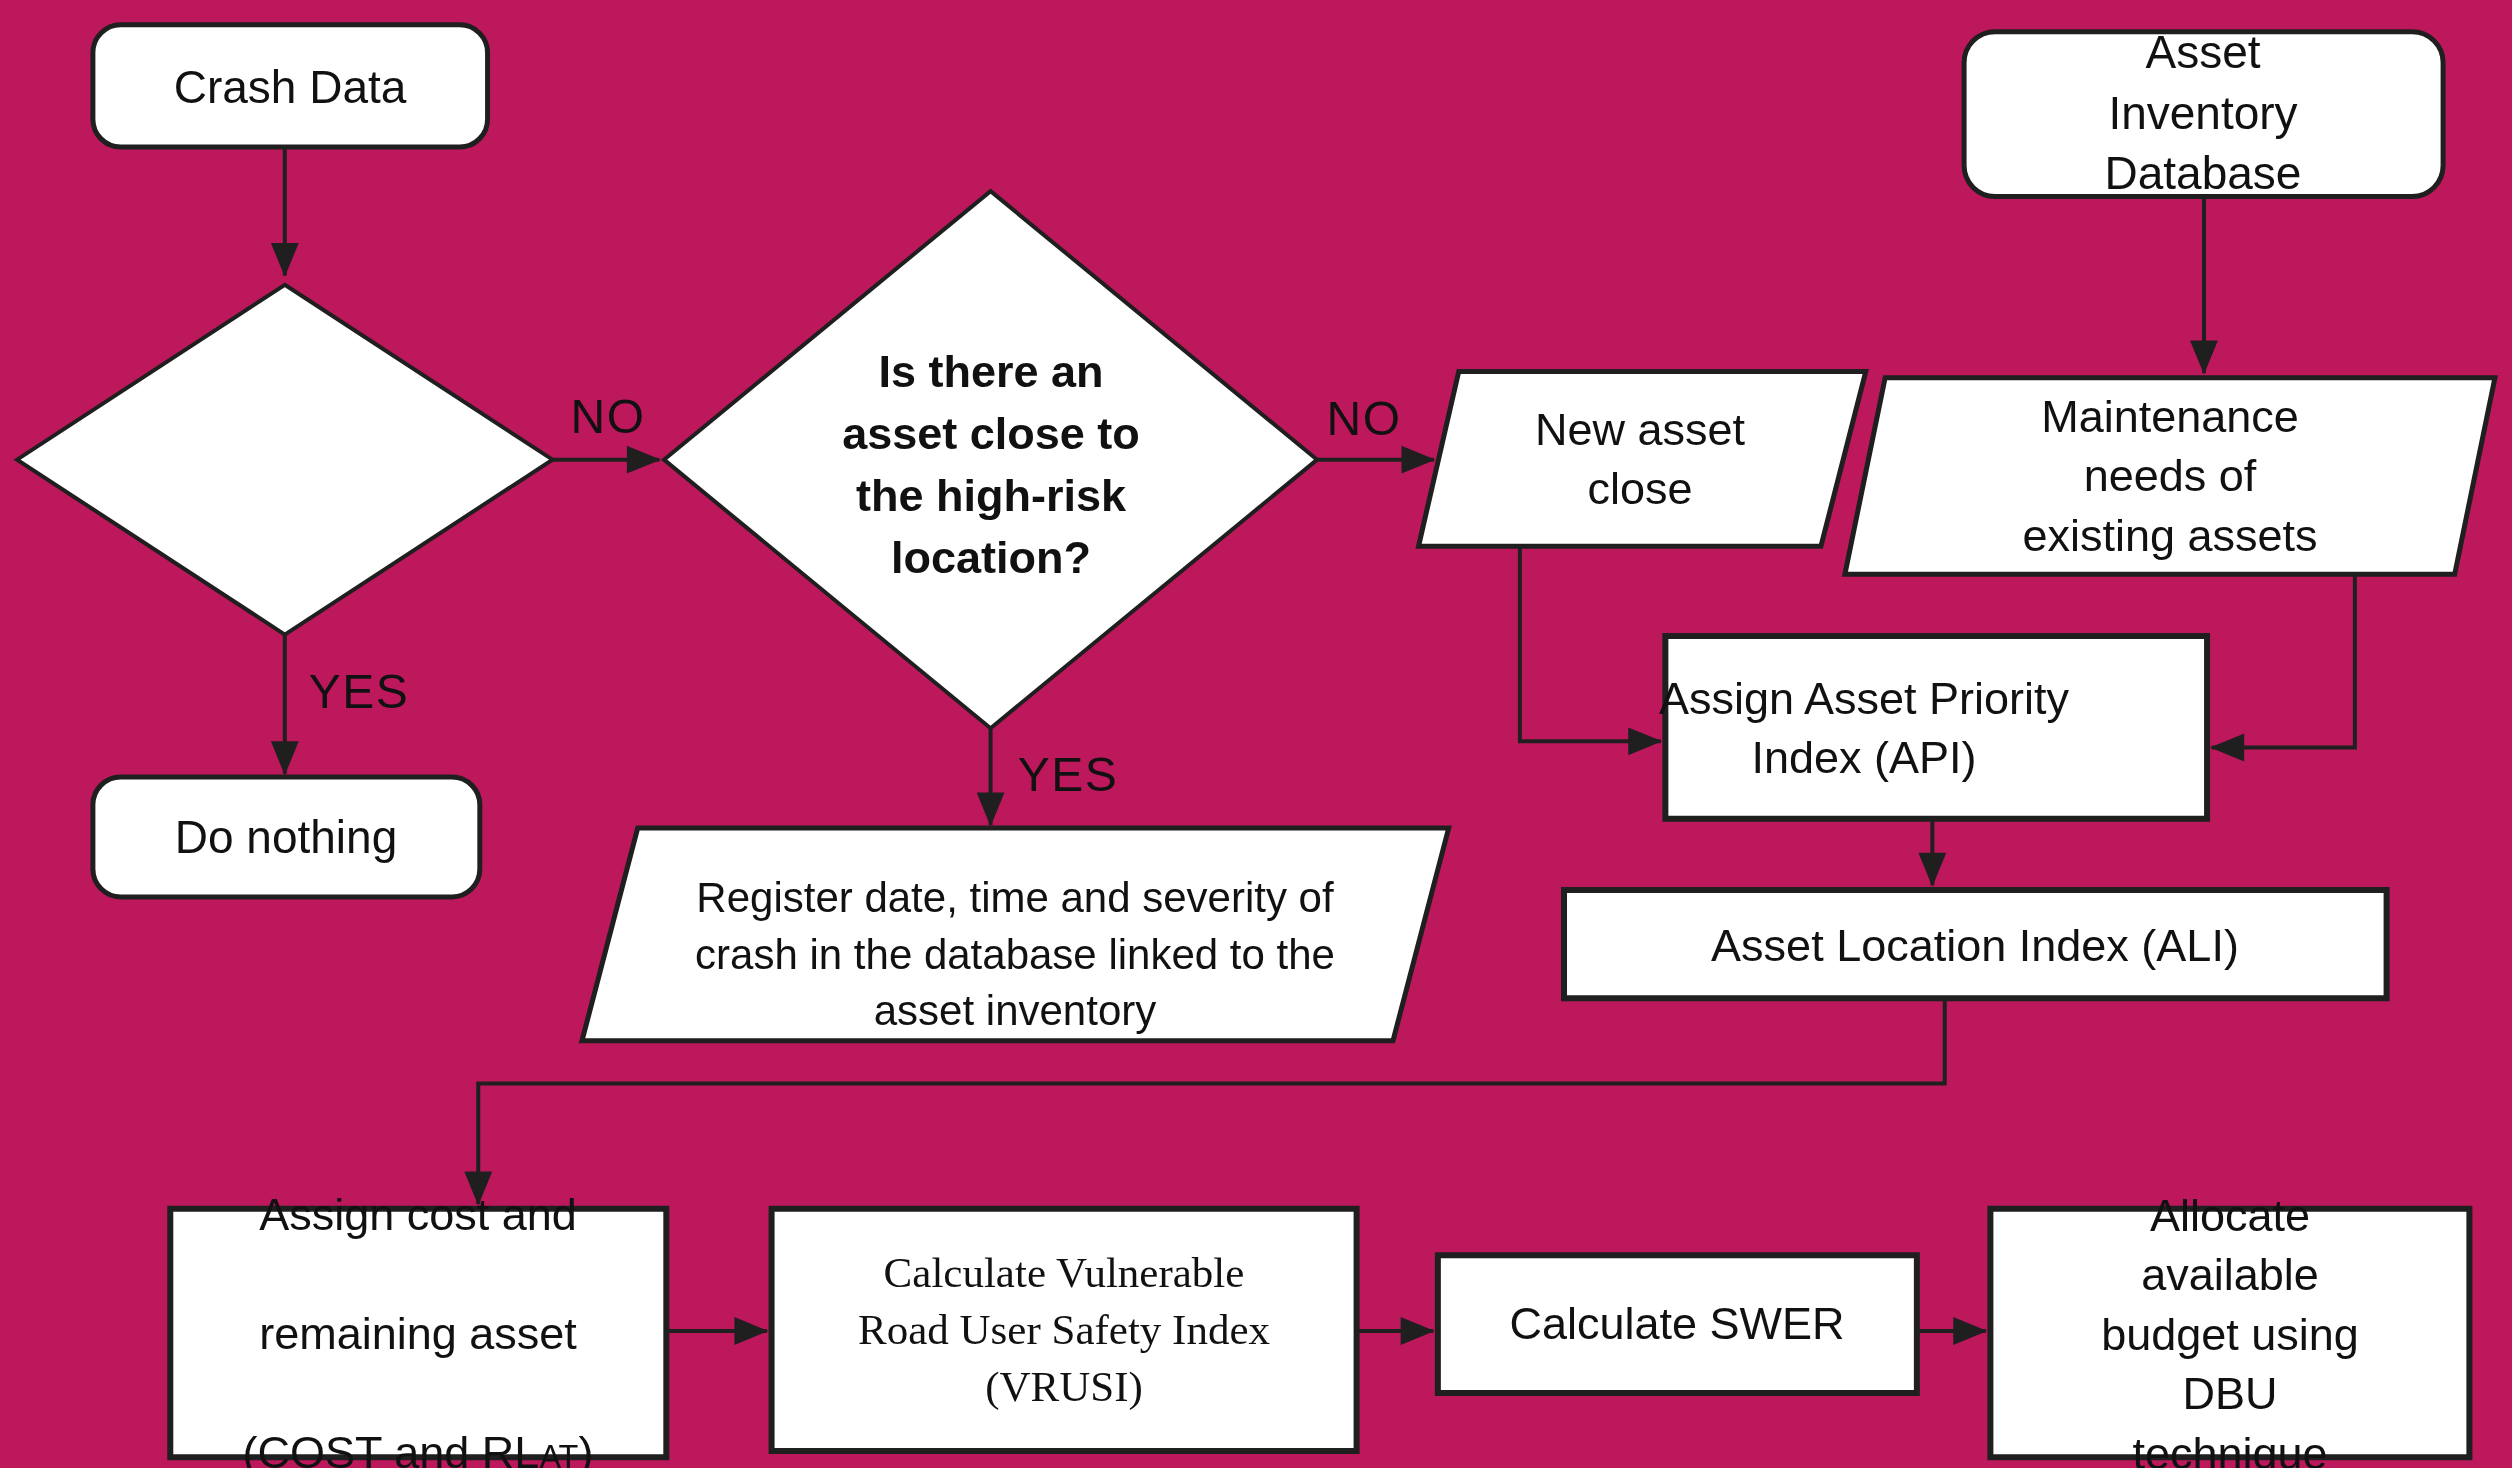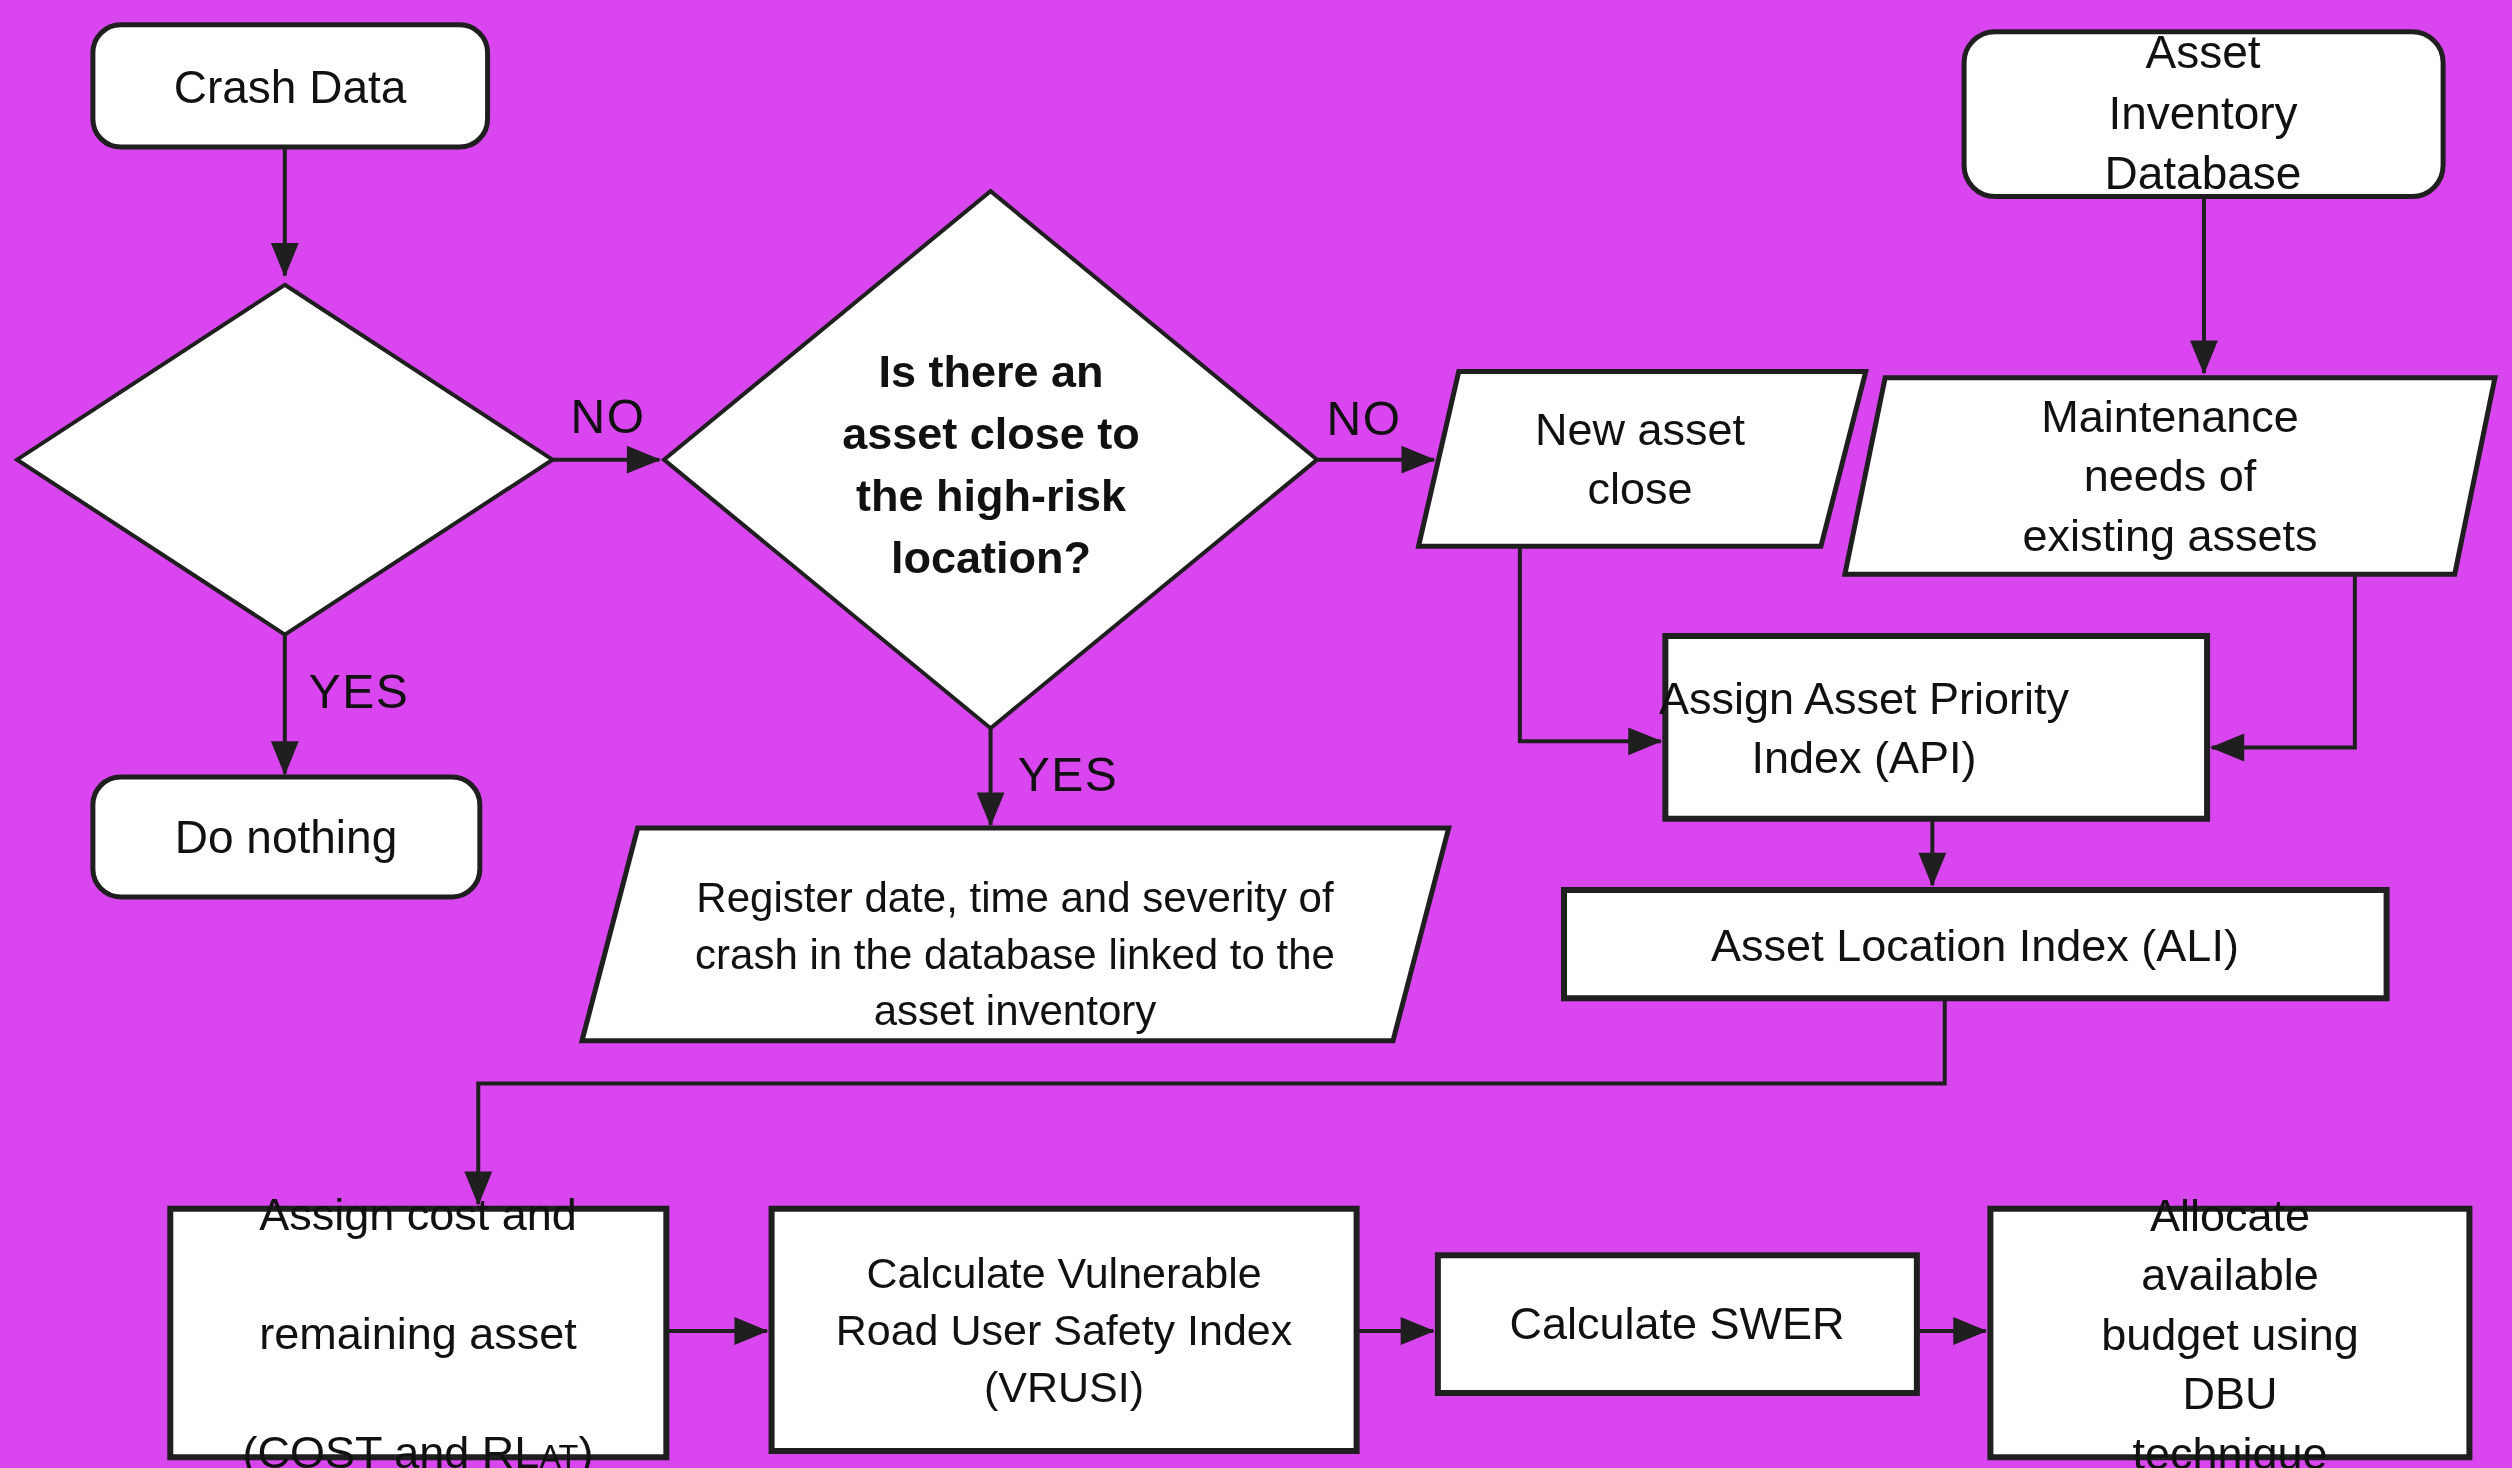--- a/index.html
+++ b/index.html
@@ -4,40 +4,40 @@
 <style>
   html, body {
     margin: 0;
     padding: 0;
     background: #ffffff;
   }
   #canvas {
     position: relative;
     width: 2512px;
     height: 1468px;
-    background: #d946ef;
+    background: #be185d;
     font-family: "Liberation Sans", sans-serif;
     overflow: hidden;
   }
   #shapes {
     position: absolute;
     left: 0;
     top: 0;
   }
   .label {
     position: absolute;
     transform: translate(-50%, -50%);
     white-space: pre-line;
     text-align: center;
     color: #111111;
     font-size: 45px;
     line-height: 1.32;
   }
   .lbl-60 { font-size: 46px; }
-  .lbl-56 { font-size: 43px; }
+  .lbl-56 { font-size: 43px; font-family: Liberation Serif, serif; }
   .lbl-54 { font-size: 42px; line-height: 1.35; }
   .lh-wide { line-height: 1.38; }
   .edge-label {
     position: absolute;
     transform: translate(-50%, -50%);
     color: #111111;
     font-size: 48px;
     letter-spacing: 1.5px;
   }
   .small-caps {

